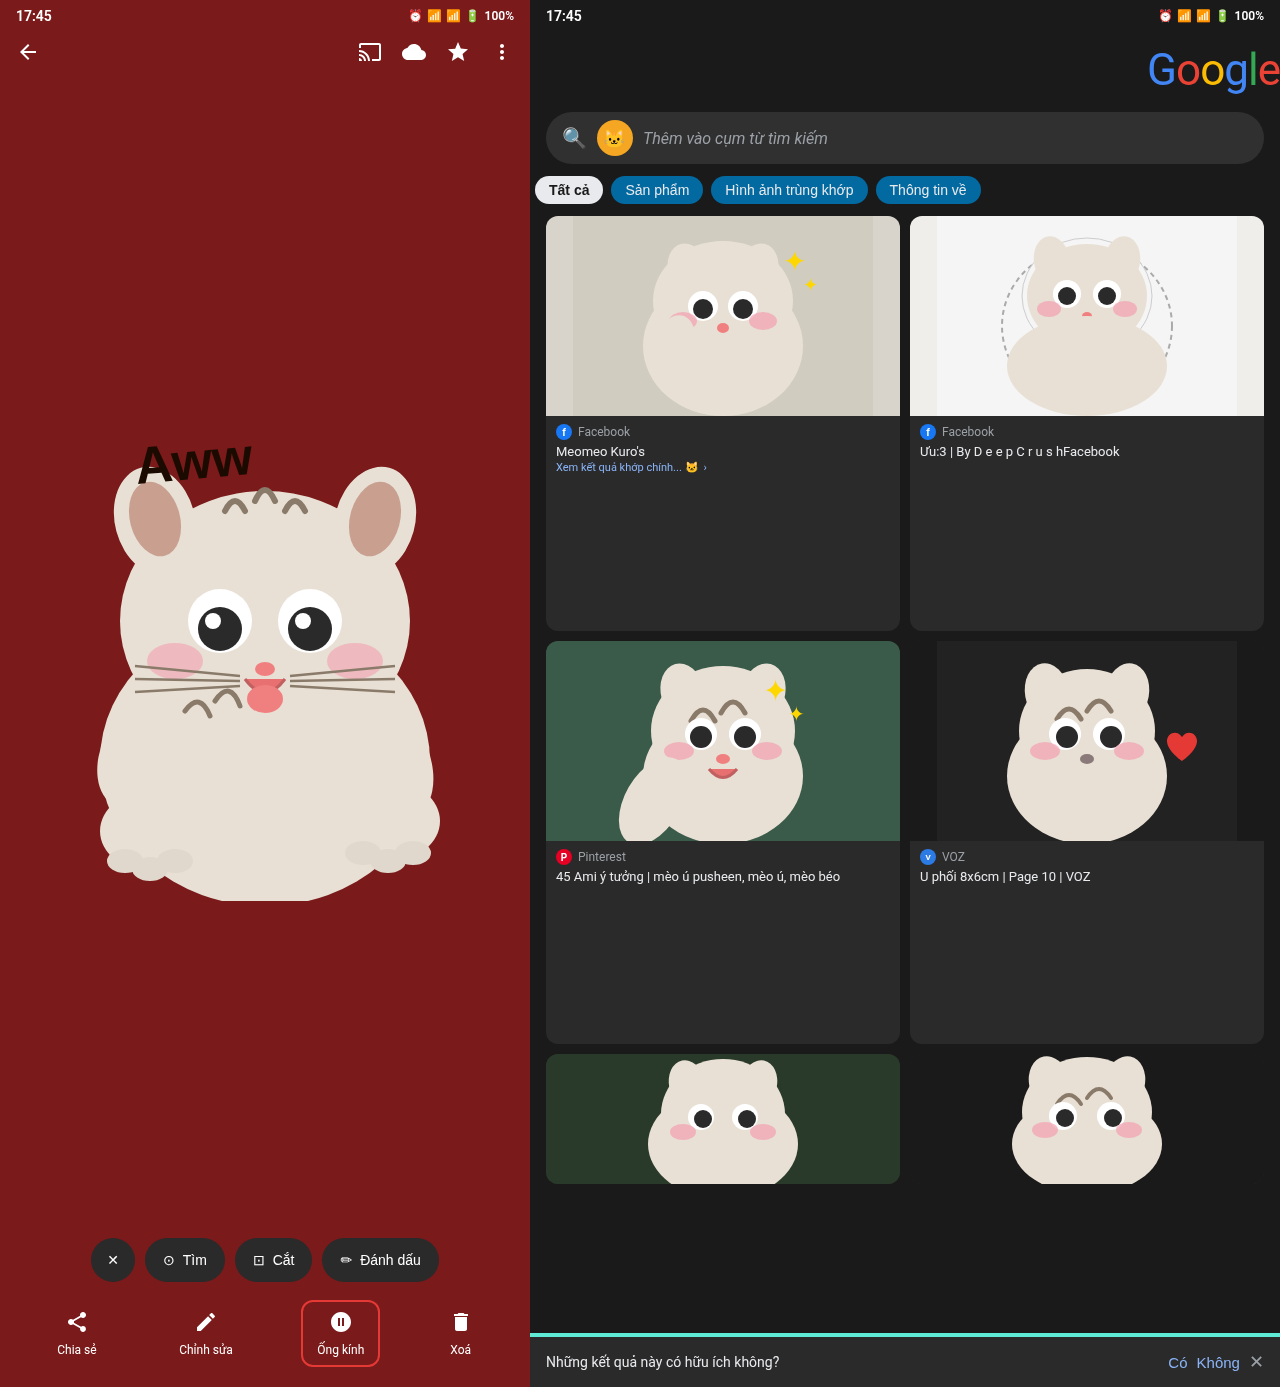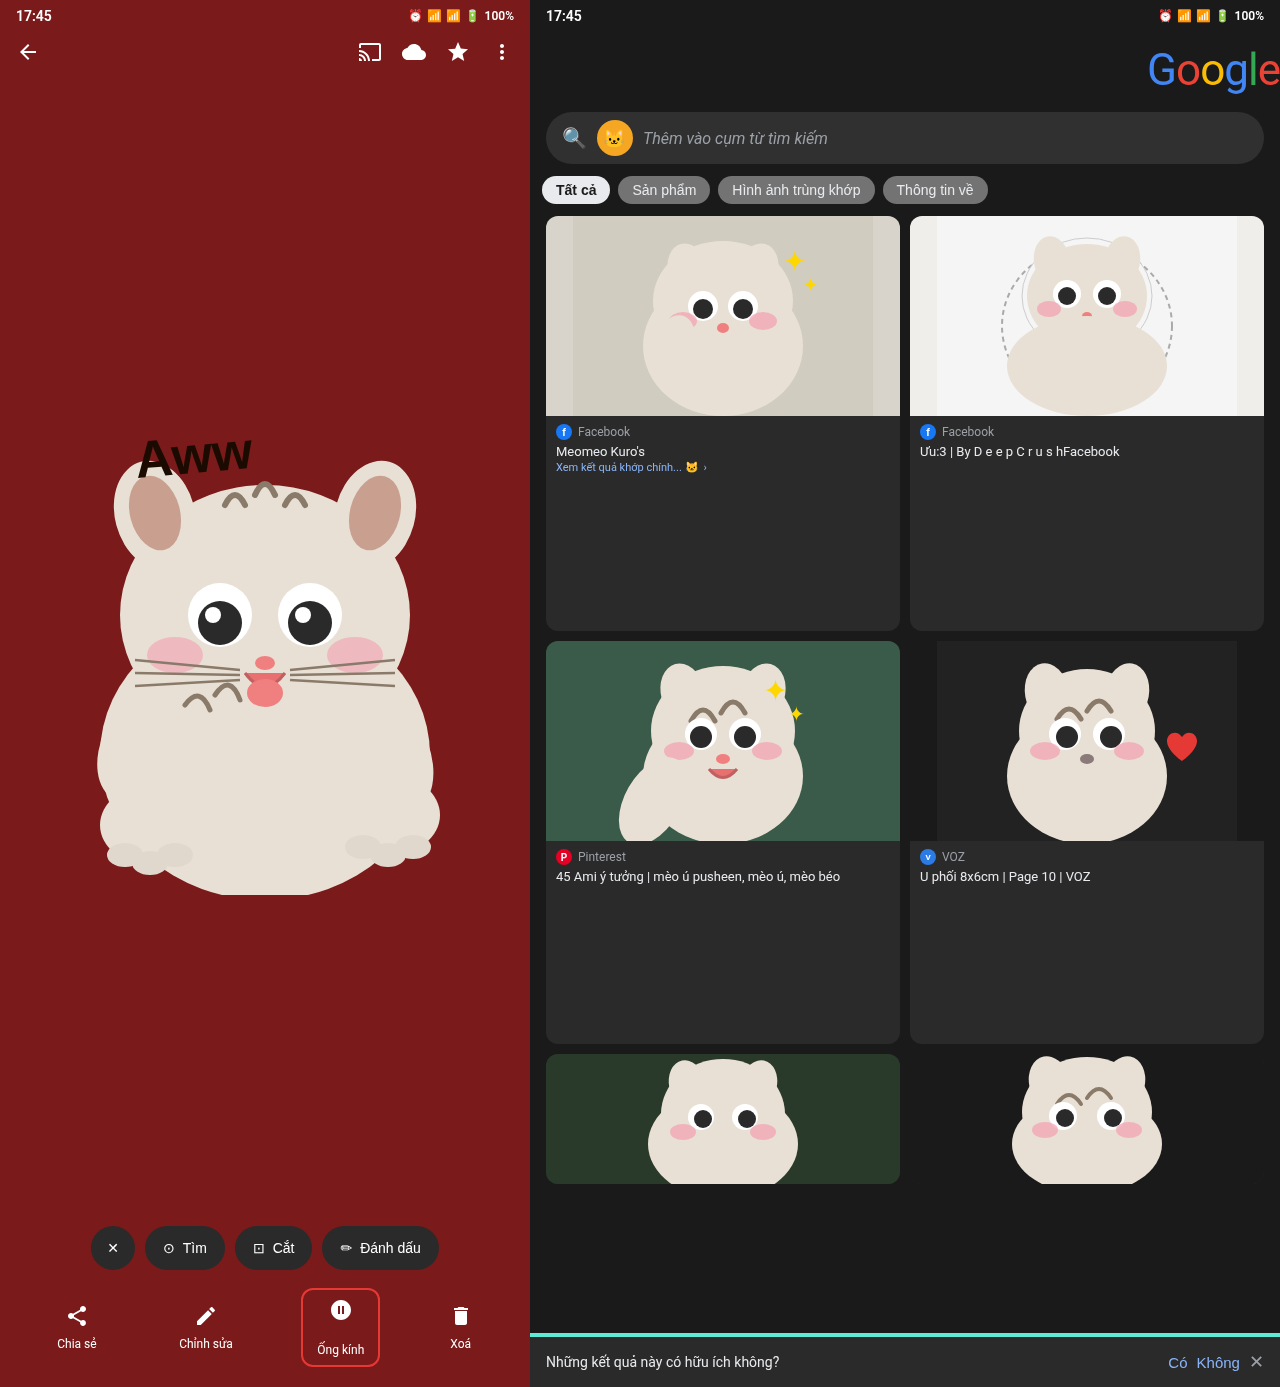--- a/index.html
+++ b/index.html
@@ -219,42 +219,42 @@
     .search-text {
       color: #9aa0a6;
       font-size: 16px;
       flex: 1;
       font-style: italic;
     }
 
     .filter-tabs {
       display: flex;
       gap: 8px;
-      padding: 0 12px 12px;
+      padding: 0 5px 12px;
       overflow-x: auto;
       scrollbar-width: none;
     }
 
     .filter-tab {
       white-space: nowrap;
       padding: 6px 14px;
       border-radius: 20px;
       font-size: 14px;
       cursor: pointer;
       border: none;
     }
 
     .filter-tab.active {
       background: #e8eaed;
       color: #1a1a1a;
       font-weight: 600;
     }
 
     .filter-tab.inactive {
-      background: #737373;
+      background: #0369a1;
       color: #e8eaed;
     }
 
     .results-grid {
       display: grid;
       grid-template-columns: 1fr 1fr;
       gap: 10px;
       padding: 0 16px;
       overflow-y: auto;
       flex: 1;
@@ -516,21 +516,21 @@
         </span>
         <span style="color:white;font-size:12px;">Chỉnh sửa</span>
       </div>
       <div class="nav-item active" style="border: 2px solid #e53935; border-radius: 12px;">
         <span class="nav-icon">
           <svg width="24" height="24" viewBox="0 0 24 24" fill="white">
             <path d="M12 2C6.48 2 2 6.48 2 12s4.48 10 10 10 10-4.48 10-10S17.52 2 12 2zm-1 14H9V8h2v8zm4 0h-2V8h2v8z"></path>
             <path d="M12 4C7.58 4 4 7.58 4 12s3.58 8 8 8 8-3.58 8-8-3.58-8-8-8zm0 14c-3.31 0-6-2.69-6-6s2.69-6 6-6 6 2.69 6 6-2.69 6-6 6z"></path>
           </svg>
         </span>
-        <span style="color:white;font-size:12px;margin-top:12px;">Ống kính</span>
+        <span style="color:white;font-size:12px;">Ống kính</span>
       </div>
       <div class="nav-item">
         <span class="nav-icon">
           <svg width="24" height="24" viewBox="0 0 24 24" fill="white">
             <path d="M6 19c0 1.1.9 2 2 2h8c1.1 0 2-.9 2-2V7H6v12zM19 4h-3.5l-1-1h-5l-1 1H5v2h14V4z"></path>
           </svg>
         </span>
         <span style="color:white;font-size:12px;">Xoá</span>
       </div>
     </div>

